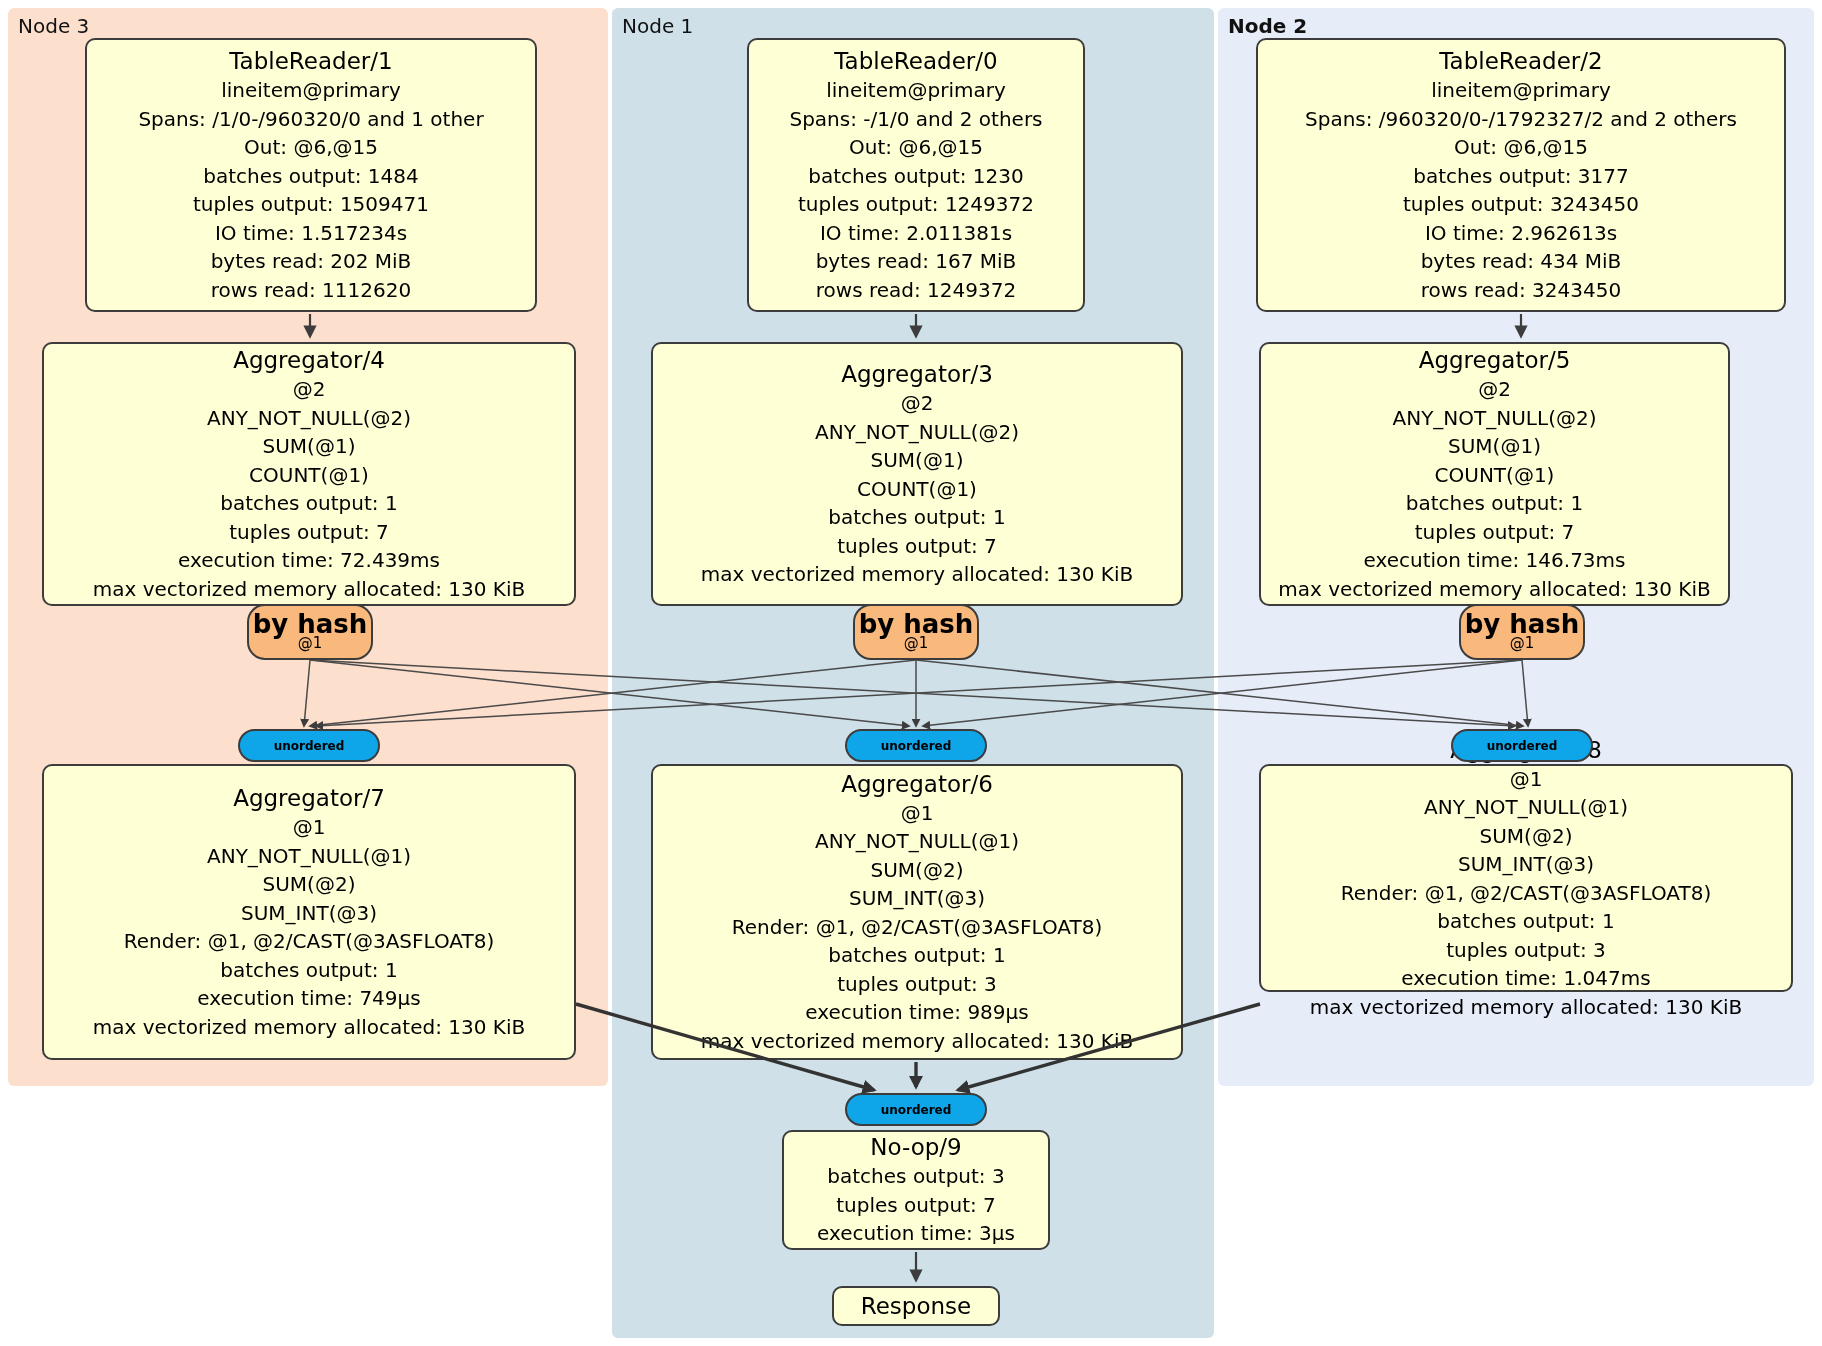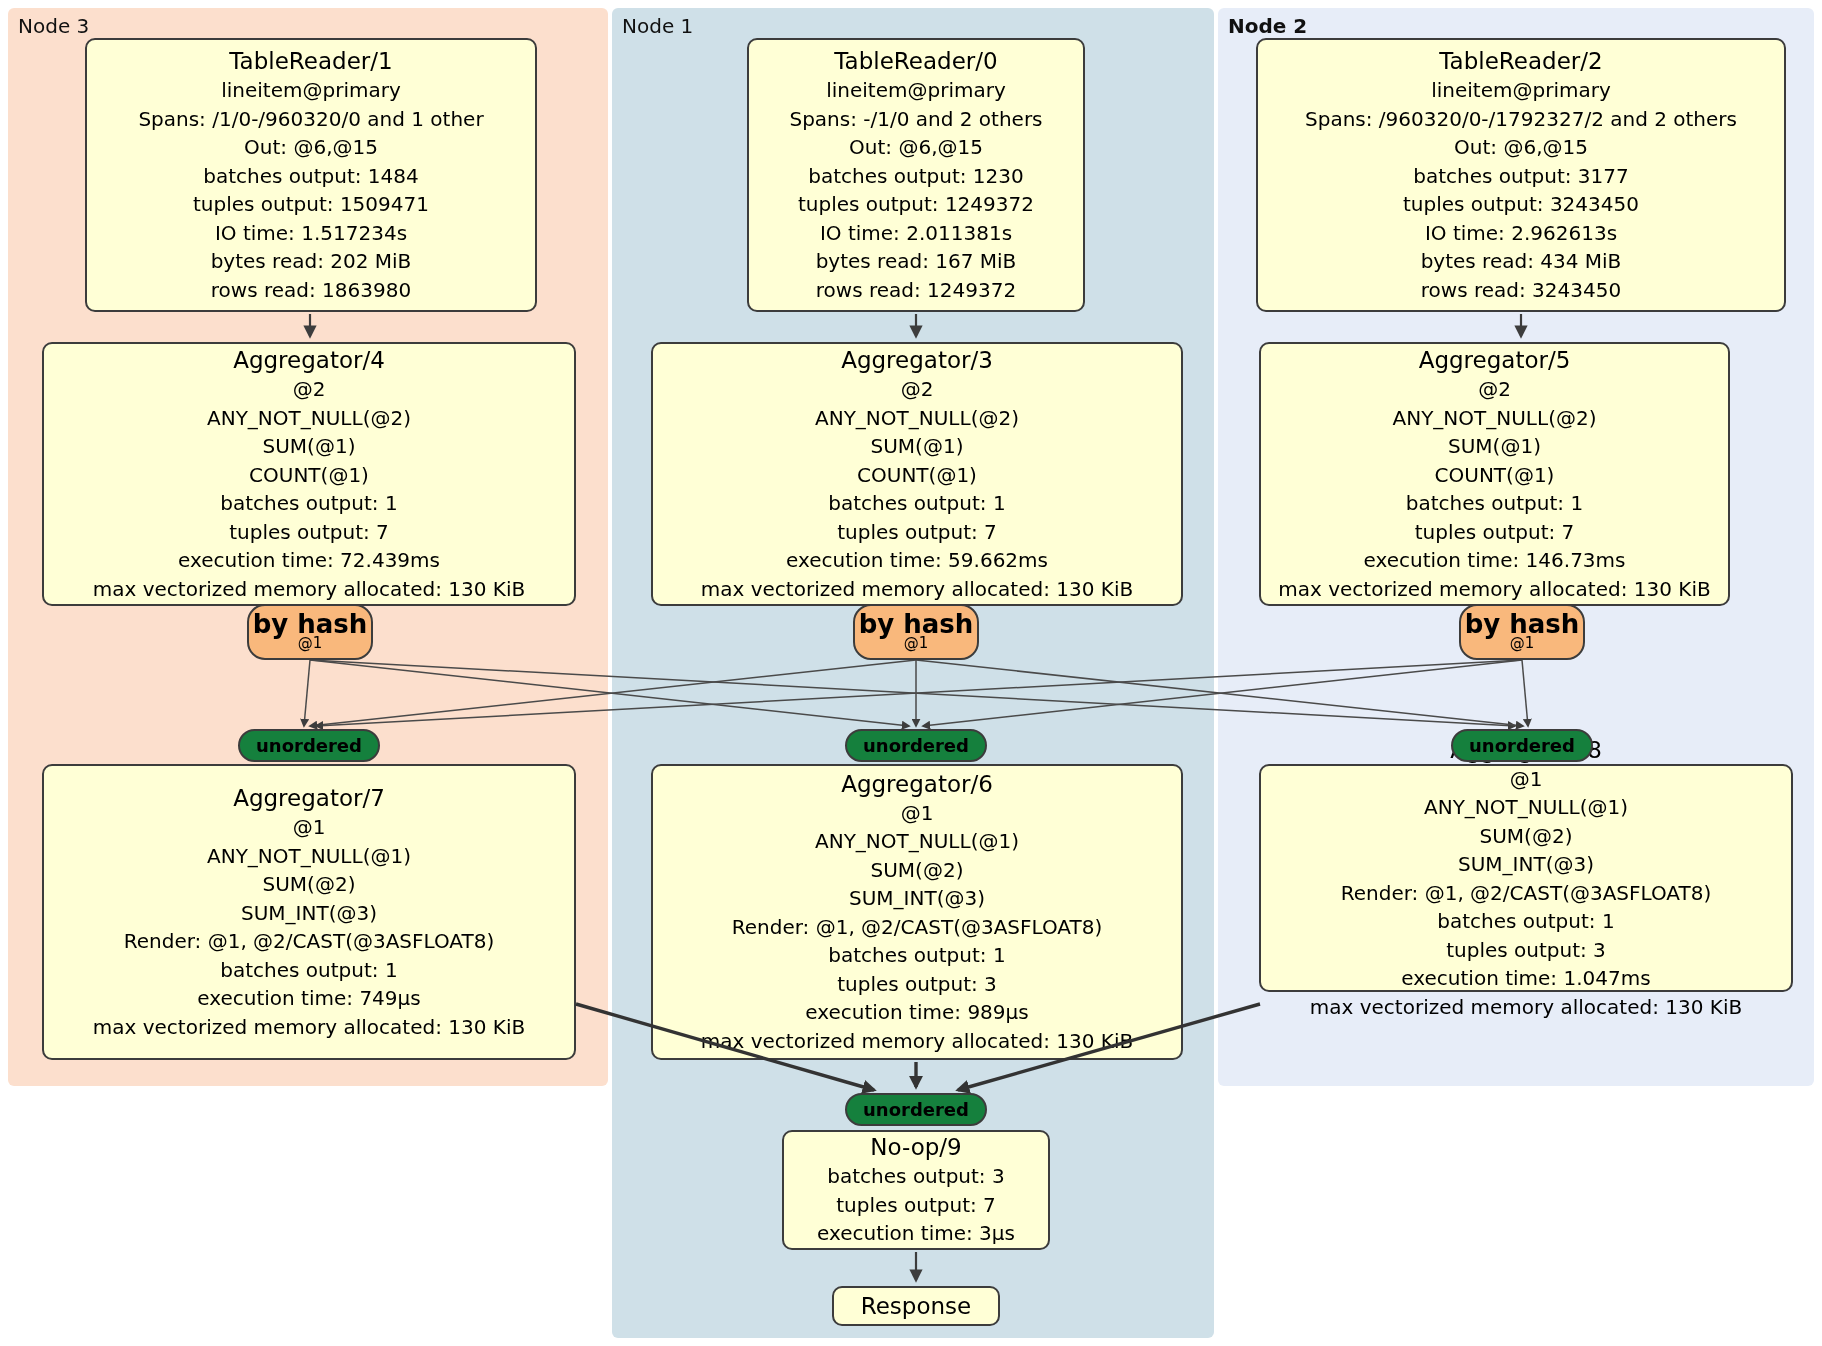--- a/index.html
+++ b/index.html
@@ -21,23 +21,23 @@
 
   .edges { position:absolute; left:0; top:0; z-index:3; pointer-events:none; }
 
   .router { position:absolute; z-index:4; width:126px; height:56px; box-sizing:border-box;
             background:#f9b87c; border:2px solid #3c3c3c; border-radius:18px;
             display:flex; flex-direction:column; align-items:center; justify-content:center; }
   .router-label { font-weight:bold; font-size:26px; line-height:22px; }
   .router-sub   { font-size:15px; line-height:17px; }
 
   .sync { position:absolute; z-index:4; width:142px; height:33px; box-sizing:border-box;
-          background:#15803d; border:2px solid #3c3c3c; border-radius:17px;
+          background:#0ea5e9; border:2px solid #3c3c3c; border-radius:17px;
           display:flex; align-items:center; justify-content:center;
-          font-weight:bold; font-size:18px; }
+          font-weight:bold; font-size:12px; }
 </style>
 </head>
 <body>
 
 <div class="canvas">
 
   <div class="group group-node3">
     <div class="group-label">Node 3</div>
   </div>
   <div class="group group-node1">
@@ -50,21 +50,21 @@
   <div class="proc" style="left:85px;top:38px;width:452px;height:274px">
     <div class="proc-title">TableReader/1</div>
     <div>
         <div class="proc-line">lineitem@primary</div>
         <div class="proc-line">Spans: /1/0-/960320/0 and 1 other</div>
         <div class="proc-line">Out: @6,@15</div>
         <div class="proc-line">batches output: 1484</div>
         <div class="proc-line">tuples output: 1509471</div>
         <div class="proc-line">IO time: 1.517234s</div>
         <div class="proc-line">bytes read: 202 MiB</div>
-        <div class="proc-line">rows read: 1863980</div>
+        <div class="proc-line">rows read: 1112620</div>
       </div>
   </div>
 
   <div class="proc" style="left:747px;top:38px;width:338px;height:274px">
     <div class="proc-title">TableReader/0</div>
     <div>
         <div class="proc-line">lineitem@primary</div>
         <div class="proc-line">Spans: -/1/0 and 2 others</div>
         <div class="proc-line">Out: @6,@15</div>
         <div class="proc-line">batches output: 1230</div>
@@ -105,21 +105,20 @@
 
   <div class="proc" style="left:651px;top:342px;width:532px;height:264px">
     <div class="proc-title">Aggregator/3</div>
     <div>
         <div class="proc-line">@2</div>
         <div class="proc-line">ANY_NOT_NULL(@2)</div>
         <div class="proc-line">SUM(@1)</div>
         <div class="proc-line">COUNT(@1)</div>
         <div class="proc-line">batches output: 1</div>
         <div class="proc-line">tuples output: 7</div>
-        <div class="proc-line">execution time: 59.662ms</div>
         <div class="proc-line">max vectorized memory allocated: 130 KiB</div>
       </div>
   </div>
 
   <div class="proc" style="left:1259px;top:342px;width:471px;height:264px">
     <div class="proc-title">Aggregator/5</div>
     <div>
         <div class="proc-line">@2</div>
         <div class="proc-line">ANY_NOT_NULL(@2)</div>
         <div class="proc-line">SUM(@1)</div>

